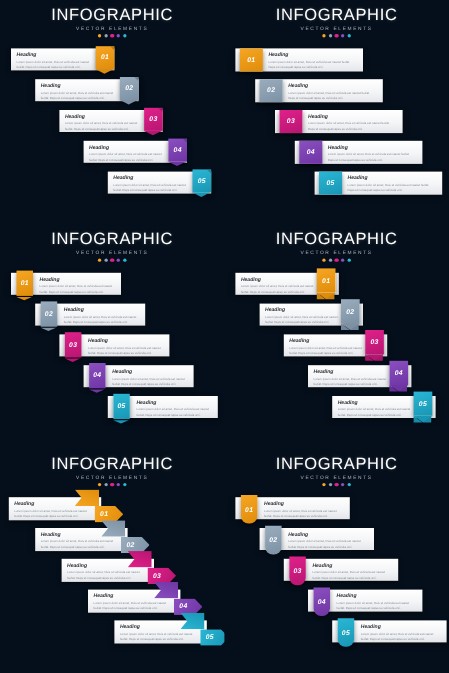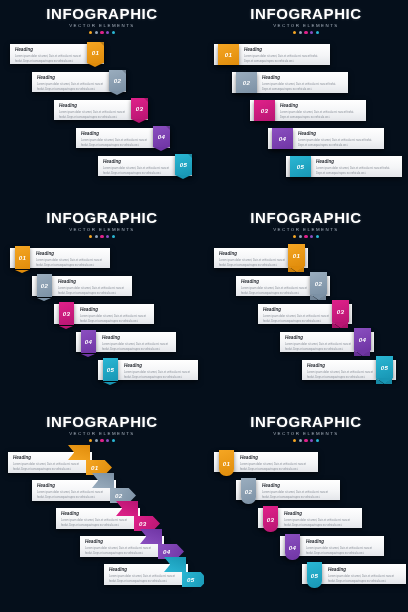--- a/index.html
+++ b/index.html
@@ -14,21 +14,21 @@
     display: grid;
     grid-template-columns: 204px 204px;
     grid-template-rows: 204px 204px 204px;
     background: #050f1b;
   }
   .panel { position: relative; width: 204px; height: 204px; overflow: hidden; }
 
   
   .hdr { position: absolute; top: 6px; left: 0; width: 204px; text-align: center; }
   .hdr-title {
-    font-size: 15px; font-weight: bold; letter-spacing: 0.6px;
+    font-size: 15px; font-weight: normal; letter-spacing: 0.6px;
     color: #ffffff; line-height: 1;
     text-shadow: 0 0 3px rgba(255,255,255,0.25);
   }
   .hdr-sub {
     font-size: 4.4px; letter-spacing: 1.5px; color: #aab4c0;
     margin-top: 2.5px; line-height: 1;
   }
   .hdr-dots { margin-top: 3px; display: flex; justify-content: center; gap: 2.6px; }
   .hdr-dots i { width: 3.2px; height: 3.2px; border-radius: 50%; display: block; }
 

